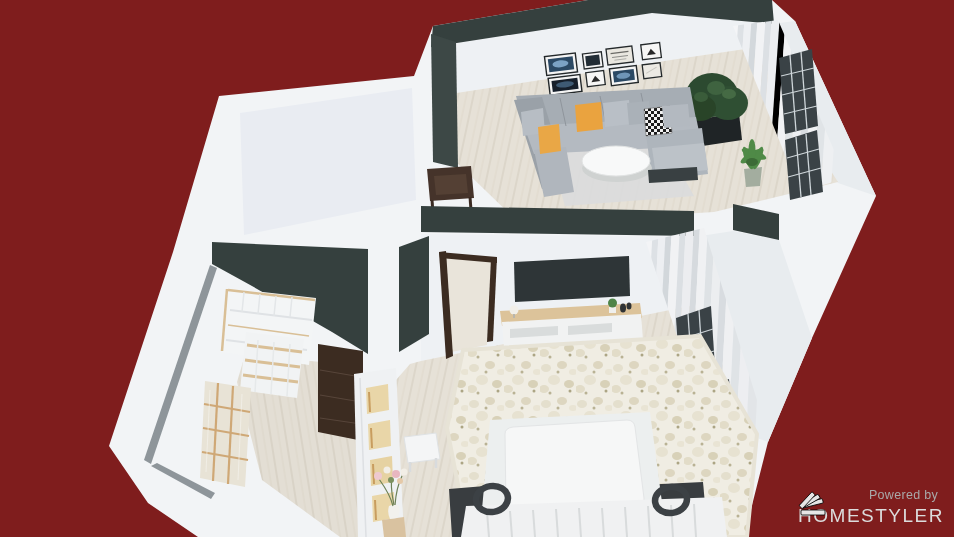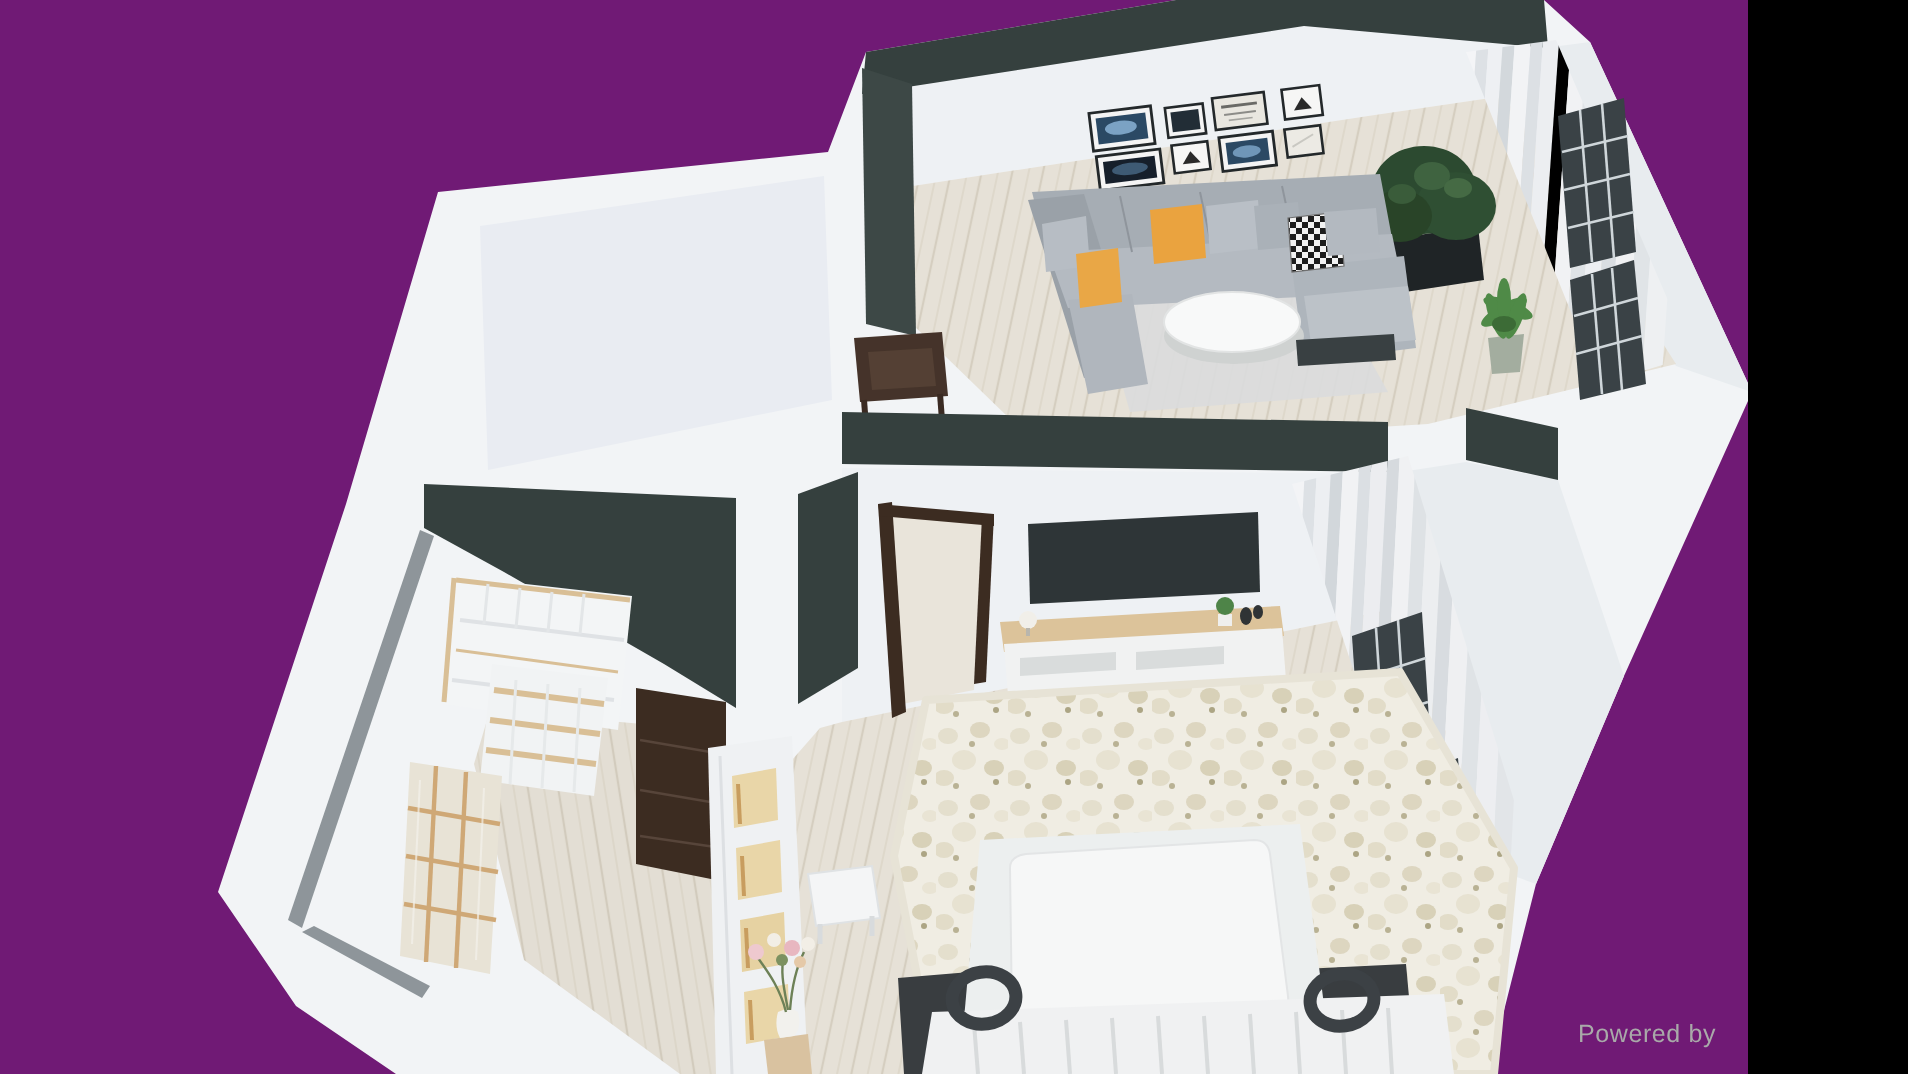--- a/index.html
+++ b/index.html
@@ -1,16 +1,16 @@
 <!DOCTYPE html>
 <html><head>
 <meta charset="utf-8">
 <style>
   html,body{margin:0;padding:0;background:#000;}
-  .stage{position:relative;width:874px;height:537px;background:#701a75;overflow:hidden;
+  .stage{position:relative;width:954px;height:537px;background:#7f1d1d;overflow:hidden;
          font-family:"Liberation Sans",sans-serif;}
   .stage svg{position:absolute;left:0;top:0;}
   .watermark{position:absolute;right:10px;bottom:10px;text-align:right;}
   .watermark .powered{font-size:12.5px;color:#a9a9a9;letter-spacing:.3px;margin-right:6px;margin-bottom:3px;}
   .brandrow{display:flex;align-items:center;justify-content:flex-end;gap:6px;}
   .brandrow .brand{font-size:19px;color:#dcdcdc;letter-spacing:1.5px;font-weight:500;}
 </style>
 </head>
 <body>
 
@@ -360,14 +360,25 @@
       <circle cx="396" cy="474" r="4" fill="#e8b7c0"></circle>
       <circle cx="404" cy="472" r="3.5" fill="#f2eee6"></circle>
       <circle cx="391" cy="480" r="3" fill="#7c9160"></circle>
       <circle cx="400" cy="481" r="3" fill="#e5c9a8"></circle>
     </g>
   </g>
 </svg>
 
 <div class="watermark">
   <div class="powered">Powered by</div>
+  <div class="brandrow">
+    <svg width="30" height="30" viewBox="0 0 30 30">
+      <g fill="#e6e6e6" stroke="#000000" stroke-width="0.8">
+        <rect x="3" y="22" width="24" height="5" rx="1"></rect>
+        <rect x="4" y="15.5" width="22" height="4.5" rx="1" transform="rotate(-14 5 20)"></rect>
+        <rect x="4" y="15.5" width="21" height="4.5" rx="1" transform="rotate(-30 5 20)"></rect>
+        <rect x="4" y="15.5" width="19" height="4.5" rx="1" transform="rotate(-47 5 20)"></rect>
+      </g>
+    </svg>
+    <span class="brand">HOMESTYLER</span>
+  </div>
 </div>
 </div>
 
 </body></html>

